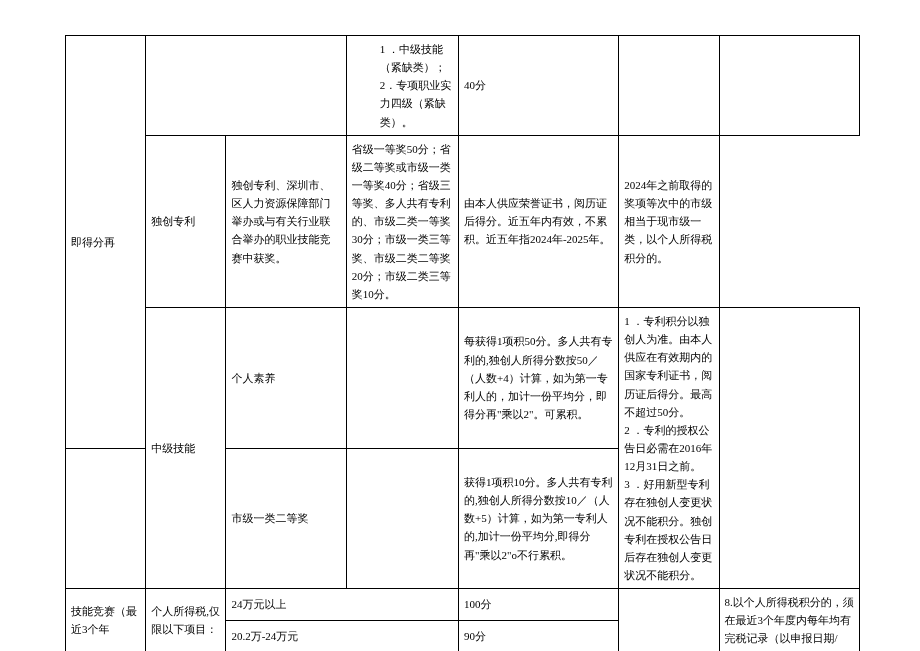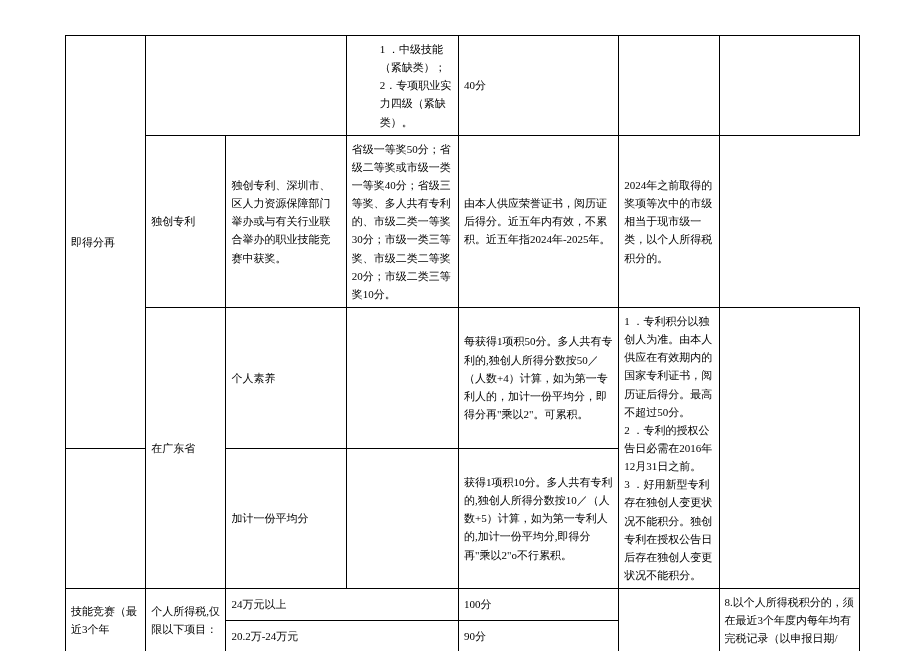--- a/index.html
+++ b/index.html
@@ -64,33 +64,33 @@
   <tr>
 
     <td>独创专利</td>
     <td>独创专利、深圳市、区人力资源保障部门举办或与有关行业联合举办的职业技能竞赛中获奖。</td>
     <td>省级一等奖50分；省级二等奖或市级一类一等奖40分；省级三等奖、多人共有专利的、市级二类一等奖30分；市级一类三等奖、市级二类二等奖20分；市级二类三等奖10分。</td>
     <td>由本人供应荣誉证书，阅历证后得分。近五年内有效，不累积。近五年指2024年-2025年。</td>
     <td>2024年之前取得的奖项等次中的市级相当于现市级一类，以个人所得税积分的。</td>
   </tr>
 
   <tr>
-    <td rowspan="2" style="border-right:1px solid #000;">在广东省</td>
+    <td rowspan="2" style="border-right:1px solid #000;">中级技能</td>
     <td>个人素养</td>
     <td></td>
     <td>每获得1项积50分。多人共有专利的,独创人所得分数按50／（人数+4）计算，如为第一专利人的，加计一份平均分，即得分再"乘以2"。可累积。</td>
     <td rowspan="2" style="white-space:pre-line;">1       ．专利积分以独创人为准。由本人供应在有效期内的国家专利证书，阅历证后得分。最高不超过50分。
 2       ．专利的授权公告日必需在2016年12月31日之前。
 3       ．好用新型专利存在独创人变更状况不能积分。独创专利在授权公告日后存在独创人变更状况不能积分。</td>
     <td rowspan="2"></td>
   </tr>
 
   <tr>
     <td style="border-right:none;"></td>
-    <td>加计一份平均分</td>
+    <td>市级一类二等奖</td>
     <td></td>
     <td>获得1项积10分。多人共有专利的,独创人所得分数按10／（人数+5）计算，如为第一专利人的,加计一份平均分,即得分再"乘以2"o不行累积。</td>
   </tr>
 
   <tr>
     <td rowspan="2">技能竞赛（最近3个年</td>
     <td rowspan="2">个人所得税,仅限以下项目：</td>
     <td colspan="2">24万元以上</td>
     <td>100分</td>
     <td rowspan="2"></td>

